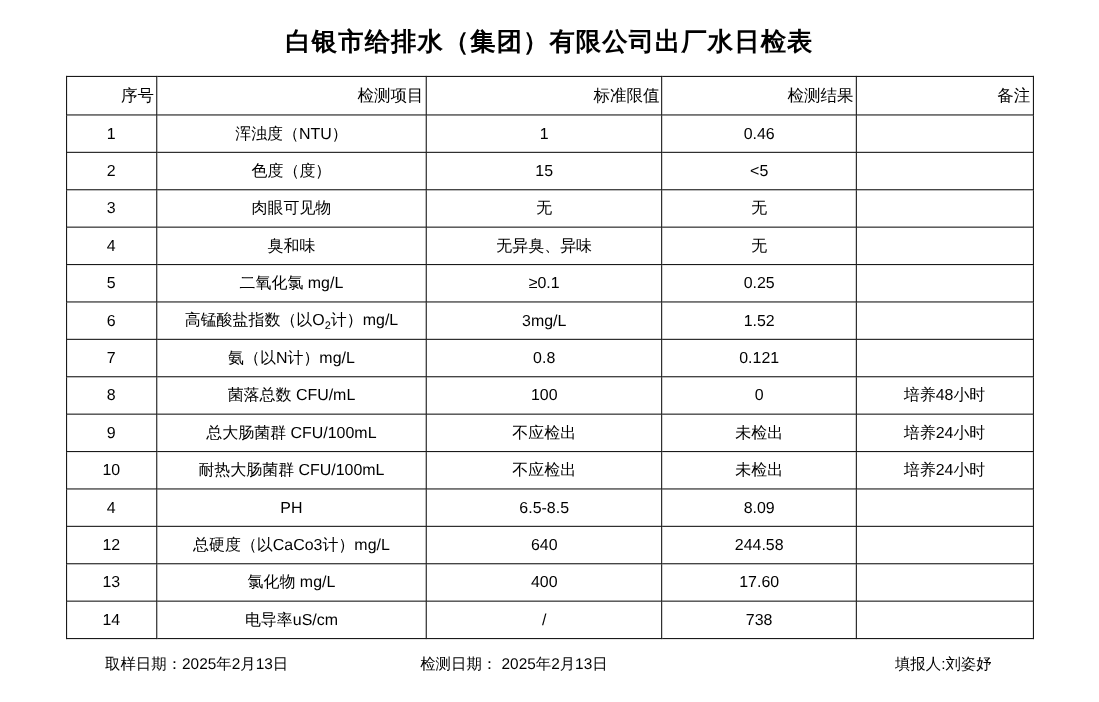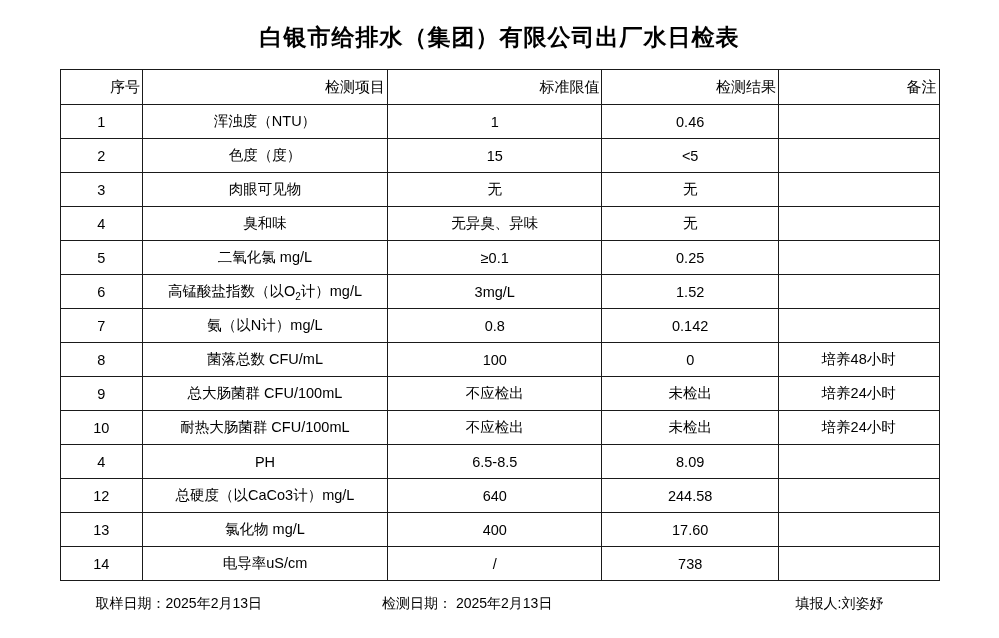--- a/index.html
+++ b/index.html
@@ -65,21 +65,21 @@
     margin-top: 14px;
     display: flex;
     width: 880px;
     margin-left: auto;
     margin-right: auto;
     font-size: 14px;
   }
   .footer .f-cell { white-space: nowrap; }
   .footer .f-sample { margin-left: 36px; }
   .footer .f-test { margin-left: 120px; }
-  .footer .f-filler { margin-left: auto; margin-right: 56px; }
+  .footer .f-filler { margin-left: auto; margin-right: 38px; }
 </style>
 </head>
 <body>
 
 <div class="page">
 
   <div class="doc-title">白银市给排水（集团）有限公司出厂水日检表</div>
 
   <table class="report">
     <colgroup>
@@ -138,21 +138,21 @@
         <td>6</td>
         <td>高锰酸盐指数（以O<span class="sub">2</span>计）mg/L</td>
         <td>3mg/L</td>
         <td>1.52</td>
         <td></td>
       </tr>
       <tr>
         <td>7</td>
         <td>氨（以N计）mg/L</td>
         <td>0.8</td>
-        <td>0.142</td>
+        <td>0.121</td>
         <td></td>
       </tr>
       <tr>
         <td>8</td>
         <td>菌落总数 CFU/mL</td>
         <td>100</td>
         <td>0</td>
         <td>培养48小时</td>
       </tr>
       <tr>

